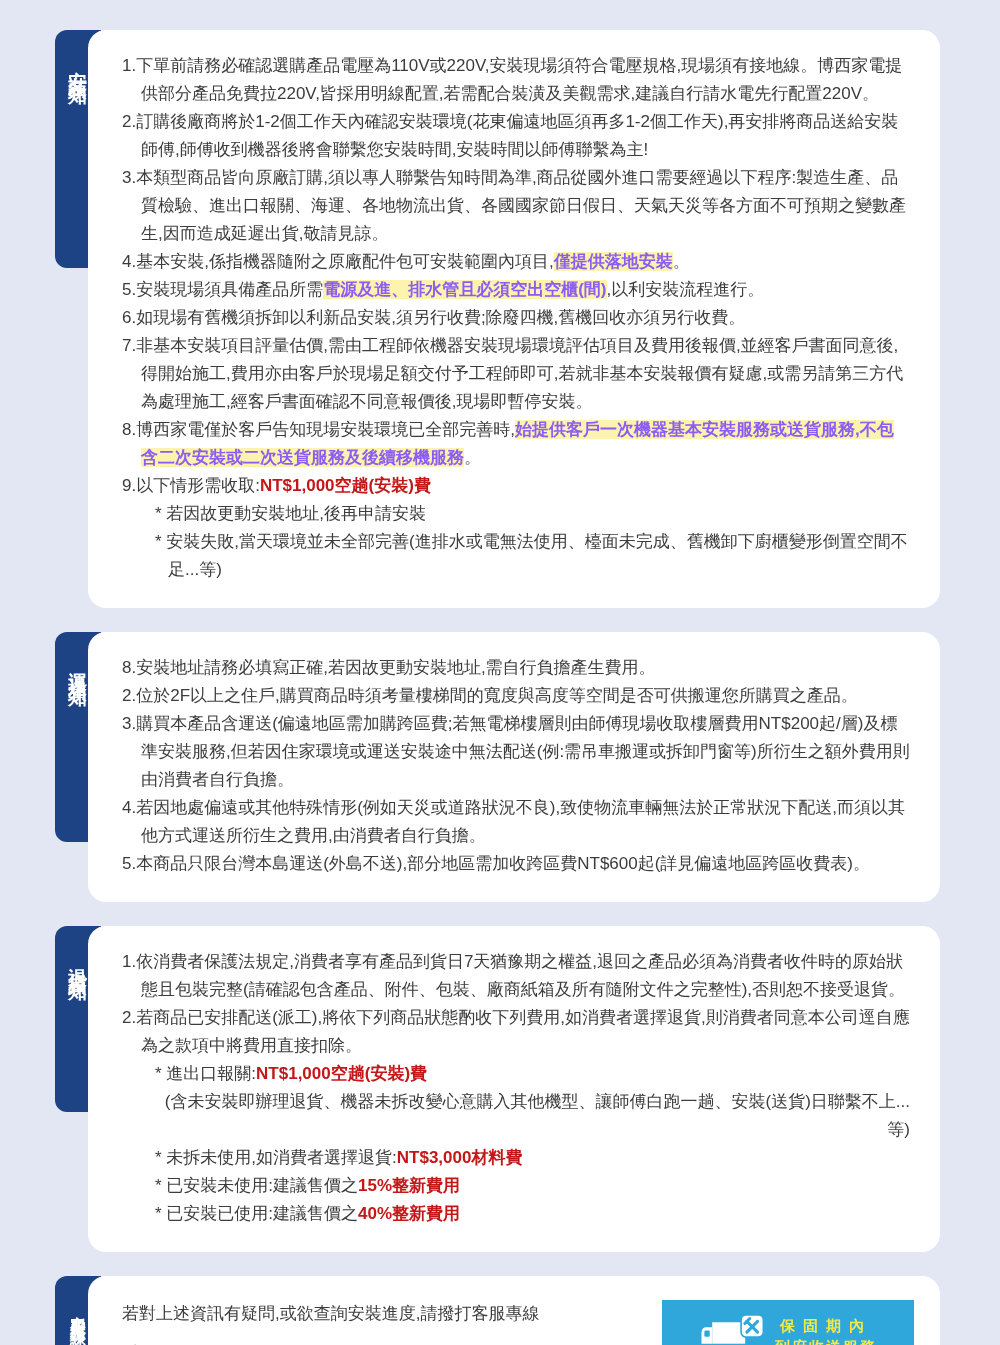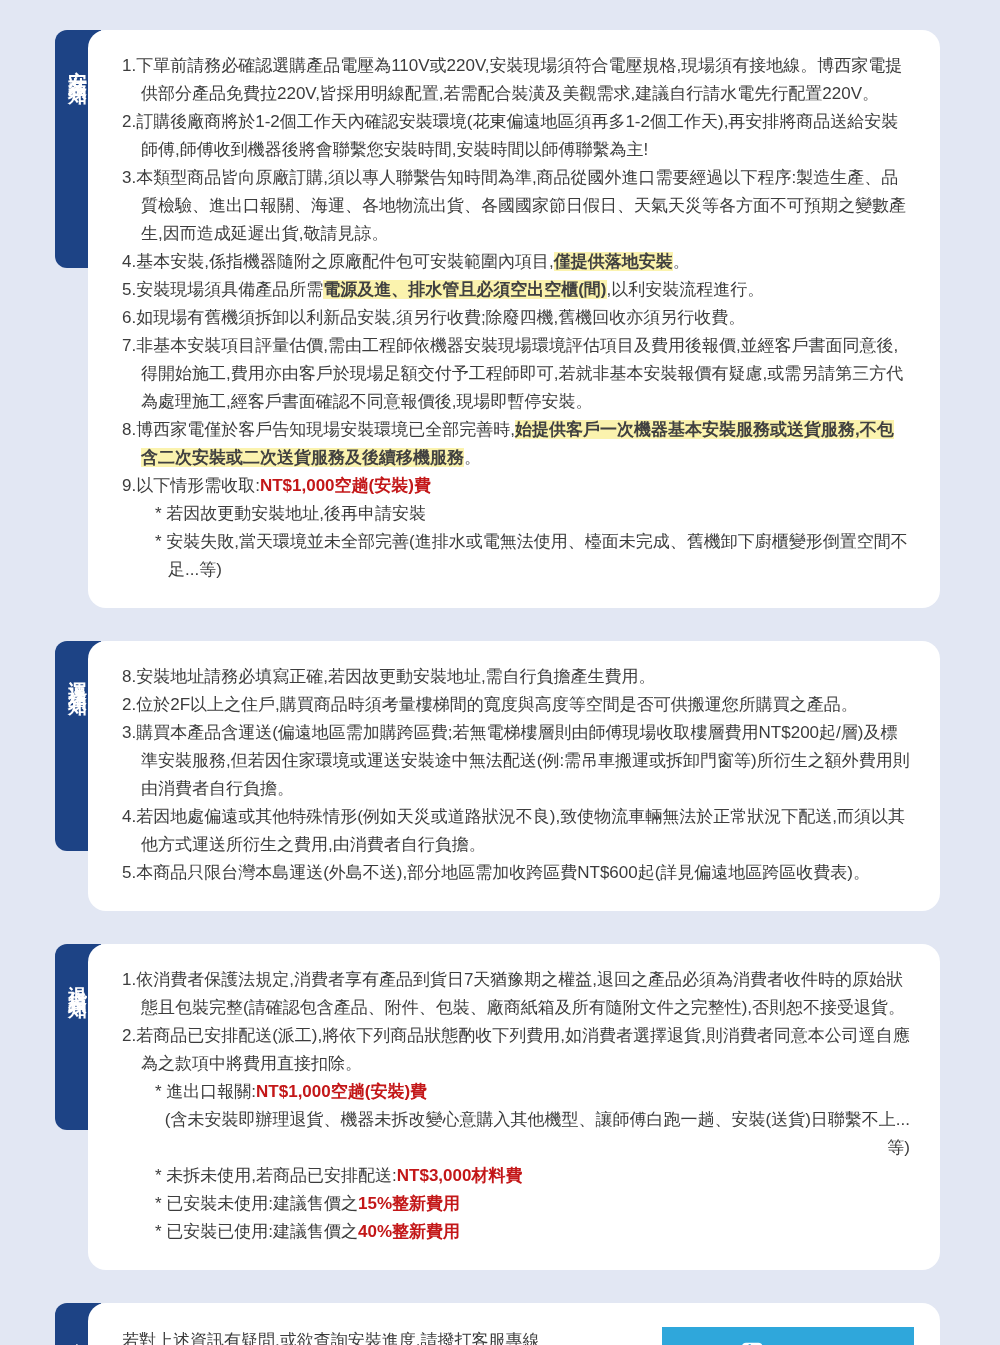--- a/index.html
+++ b/index.html
@@ -3,41 +3,41 @@
 <meta charset="utf-8">
 <style>
   html,body{margin:0;padding:0;}
   body{
     width:1000px;height:1345px;overflow:hidden;
     background:#e2e7f3;
     font-family:"Liberation Sans","DejaVu Sans",sans-serif;
     color:#3c3c3c;
   }
   .page{padding-top:30px;}
-  .section{position:relative;margin:0 60px 33px 55px;padding-left:33px;}
+  .section{position:relative;margin:0 60px 24px 55px;padding-left:33px;}
   .tab{
     position:absolute;left:0;top:0;width:46px;z-index:0;
     background:#1d4385;border-radius:12px 0 0 12px;
     display:flex;justify-content:center;padding-top:26px;box-sizing:border-box;
   }
   .tab span{
     writing-mode:vertical-rl;text-orientation:upright;
     color:#ffffff;font-size:19px;font-weight:600;letter-spacing:5px;line-height:1;
   }
   .tab.small span{font-size:16px;letter-spacing:3px;}
   .s1 .tab{height:238px;} .s2 .tab{height:210px;} .s3 .tab{height:186px;} .s4 .tab{height:156px;}
   .card{
     position:relative;z-index:1;background:#ffffff;border-radius:18px;
     padding:22px 30px 24px 34px;
     font-size:17px;line-height:28px;
   }
   .li{padding-left:19px;text-indent:-19px;}
   .li.sub{padding-left:46px;text-indent:-13px;}
   .li.note{padding-left:33px;text-indent:0;text-align:right;}
-  .seg-hl{background:#fbf3ae;color:#404040;font-weight:700;}
+  .seg-hl{background:#fbf3ae;color:#8b5cf6;font-weight:700;}
   .seg-red{color:#c31718;font-weight:700;}
   
   .svc-card{display:flex;gap:20px;padding:24px 26px 24px 34px;}
   .svc-left{flex:1;min-width:0;}
   .svc-intro{margin-bottom:10px;}
   .svc-row{display:flex;align-items:baseline;margin:4px 0;}
   .svc-label{font-size:17px;white-space:nowrap;}
   .svc-phone{font-size:21px;font-weight:700;color:#235e92;letter-spacing:.5px;margin-left:6px;}
   .warranty{
     width:252px;box-sizing:border-box;background:#2fa7db;color:#fff;
@@ -93,21 +93,21 @@
   <div class="section s3">
     <div class="tab">
       <span>退貨須知</span>
     </div>
     <div class="card">
       <div class="card-body">
           <div class="li item"><span>1.依消費者保護法規定,消費者享有產品到貨日7天猶豫期之權益,退回之產品必須為消費者收件時的原始狀態且包裝完整(請確認包含產品、附件、包裝、廠商紙箱及所有隨附文件之完整性),否則恕不接受退貨。</span></div>
           <div class="li item"><span>2.若商品已安排配送(派工),將依下列商品狀態酌收下列費用,如消費者選擇退貨,則消費者同意本公司逕自應為之款項中將費用直接扣除。</span></div>
           <div class="li sub"><span>* 進出口報關:</span><span class="seg-red">NT$1,000空趟(安裝)費</span></div>
           <div class="li note"><span>(含未安裝即辦理退貨、機器未拆改變心意購入其他機型、讓師傅白跑一趟、安裝(送貨)日聯繫不上...等)</span></div>
-          <div class="li sub"><span>* 未拆未使用,若商品已安排配送:</span><span class="seg-red">NT$3,000材料費</span></div>
+          <div class="li sub"><span>* 未拆未使用,如消費者選擇退貨:</span><span class="seg-red">NT$3,000材料費</span></div>
           <div class="li sub"><span>* 已安裝未使用:建議售價之</span><span class="seg-red">15%整新費用</span></div>
           <div class="li sub"><span>* 已安裝已使用:建議售價之</span><span class="seg-red">40%整新費用</span></div>
         </div>
     </div>
   </div>
 
   <div class="section s4">
     <div class="tab small">
       <span>客戶服務專線</span>
     </div>

